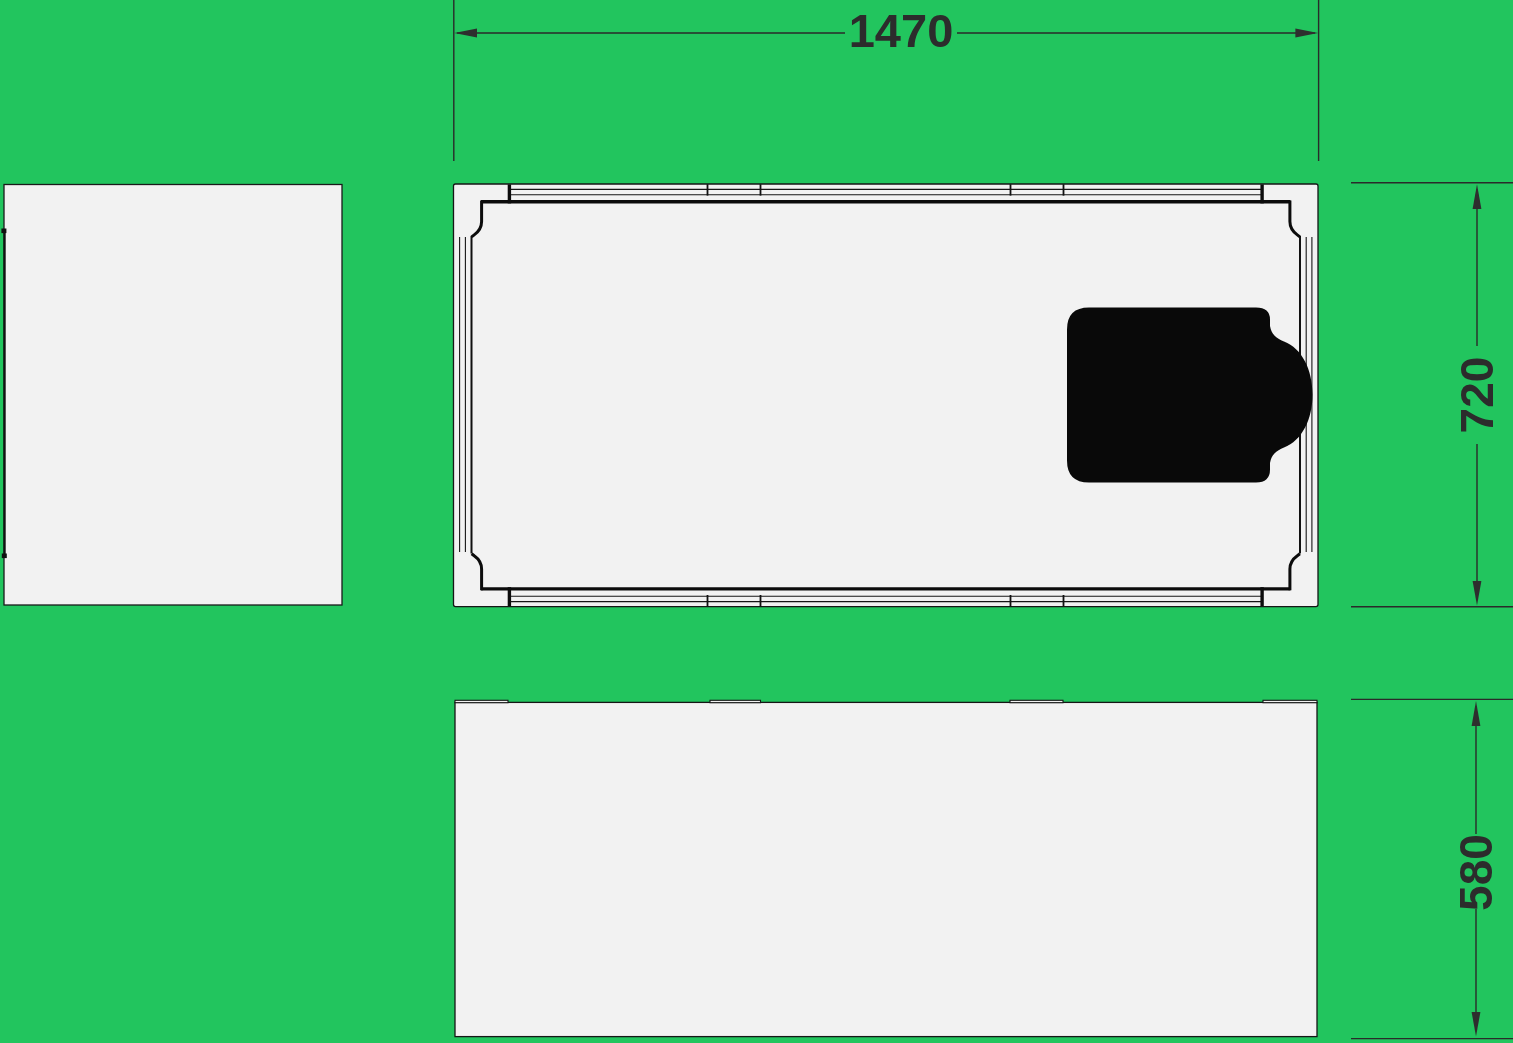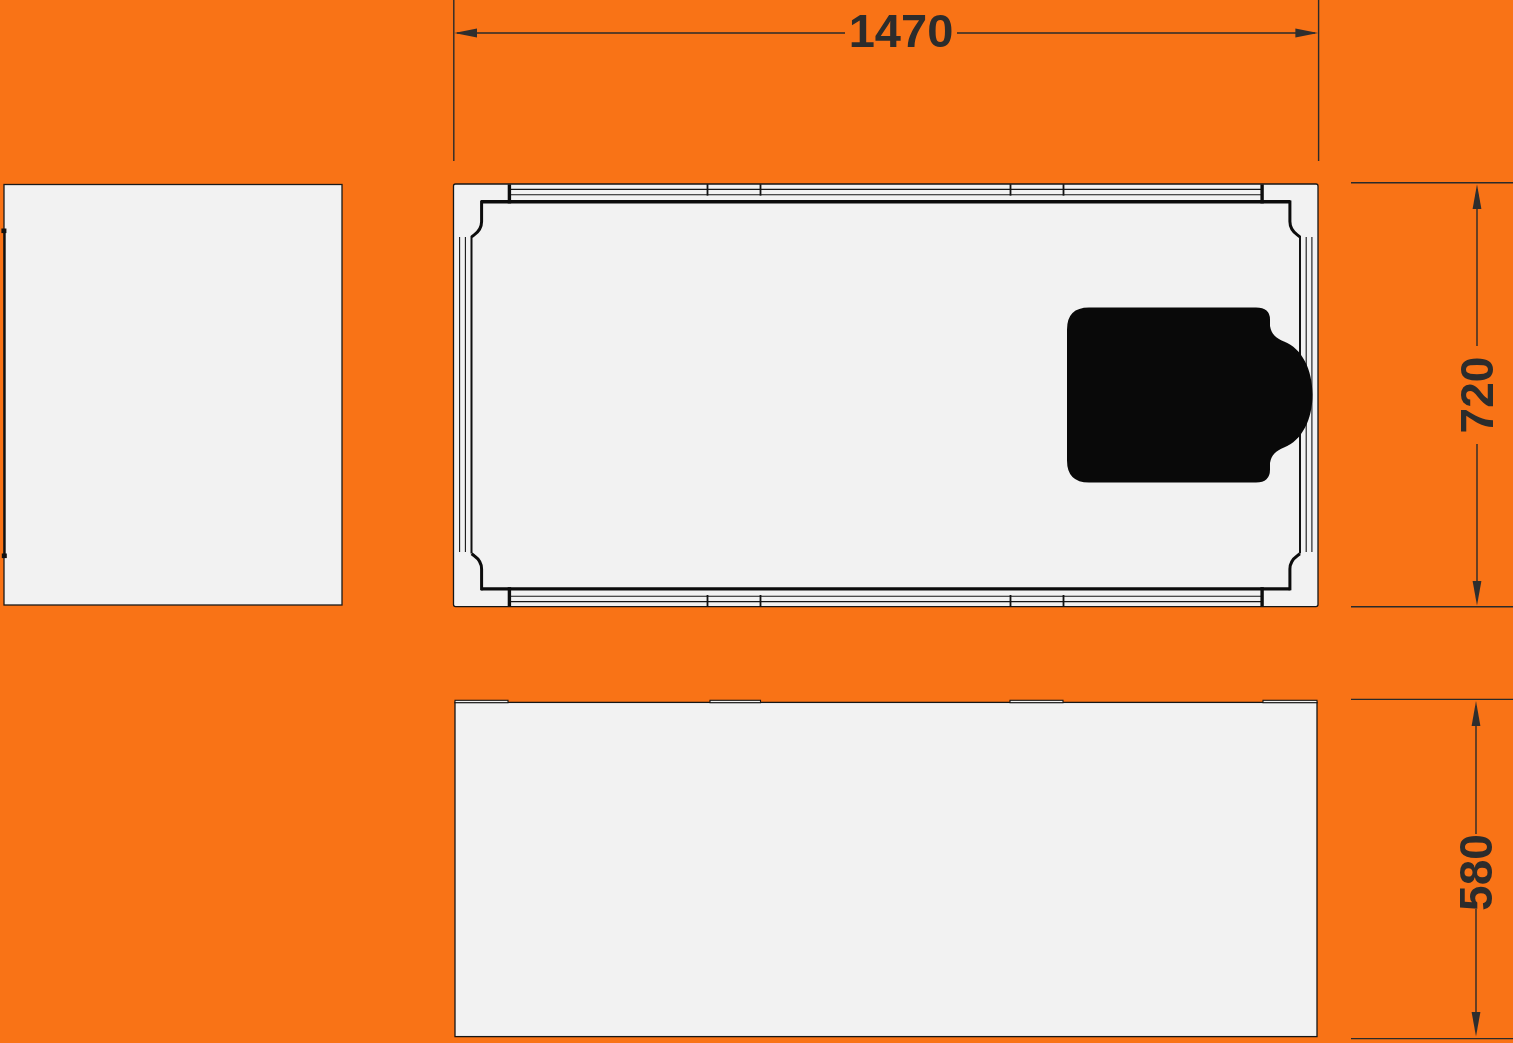--- a/index.html
+++ b/index.html
@@ -4,21 +4,21 @@
 <style>
   html, body {
     margin: 0;
     padding: 0;
     background: #000000;
   }
   .canvas {
     position: relative;
     width: 1513px;
     height: 1043px;
-    background: #f97316;
+    background: #22c55e;
     overflow: hidden;
     font-family: "Liberation Sans", "DejaVu Sans", sans-serif;
   }
   svg { display: block; }
   .dim-text {
     font-family: "Liberation Sans", "DejaVu Sans", sans-serif;
     font-weight: 700;
     fill: #2c2c2c;
   }
 </style>

